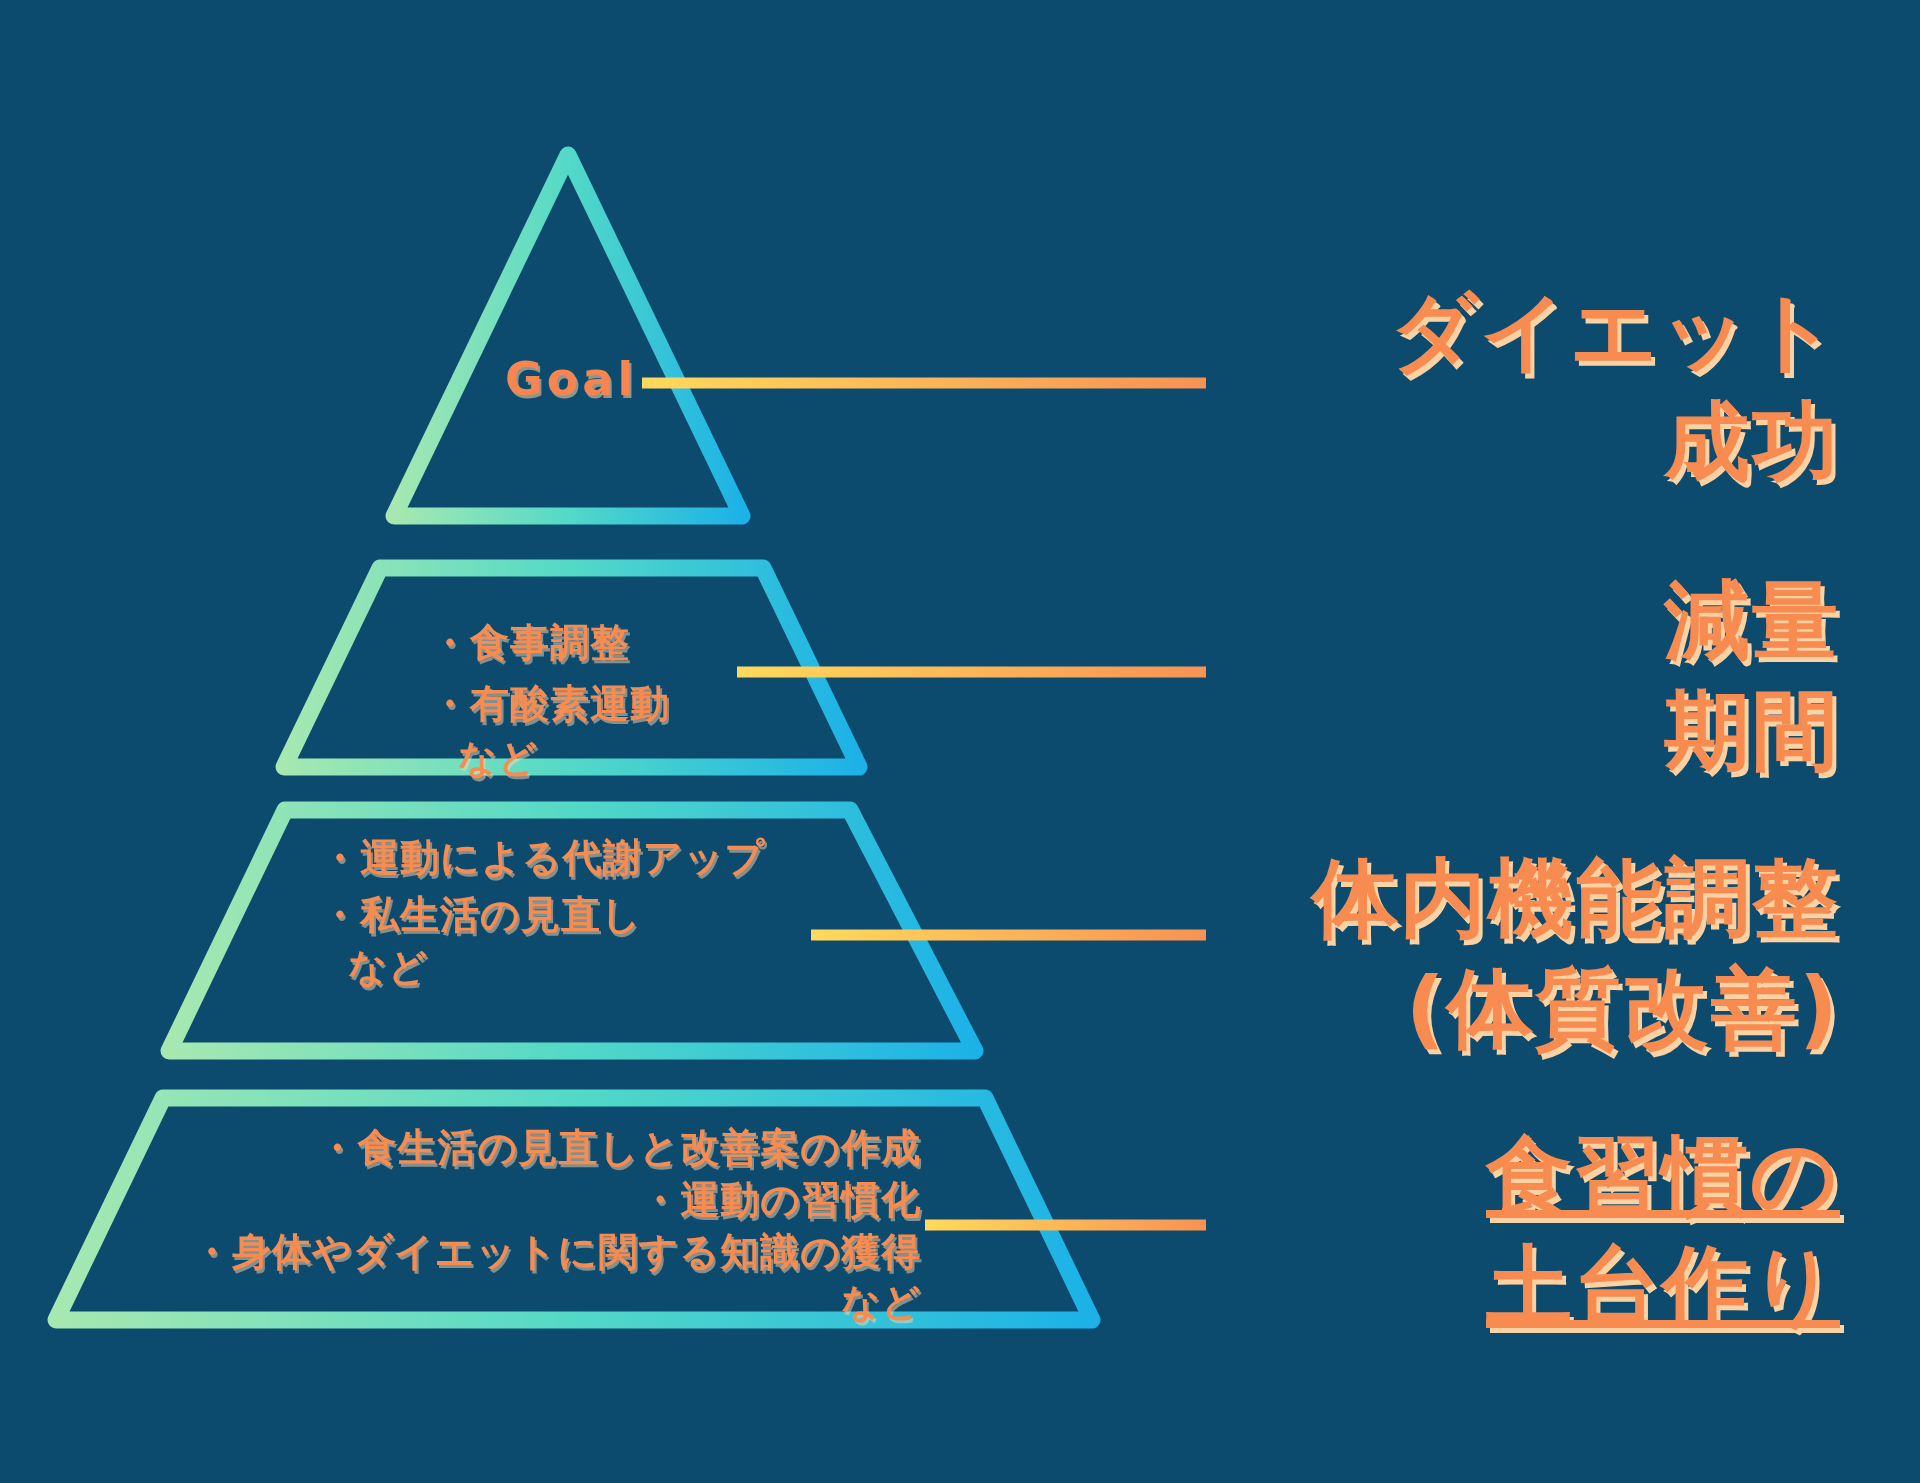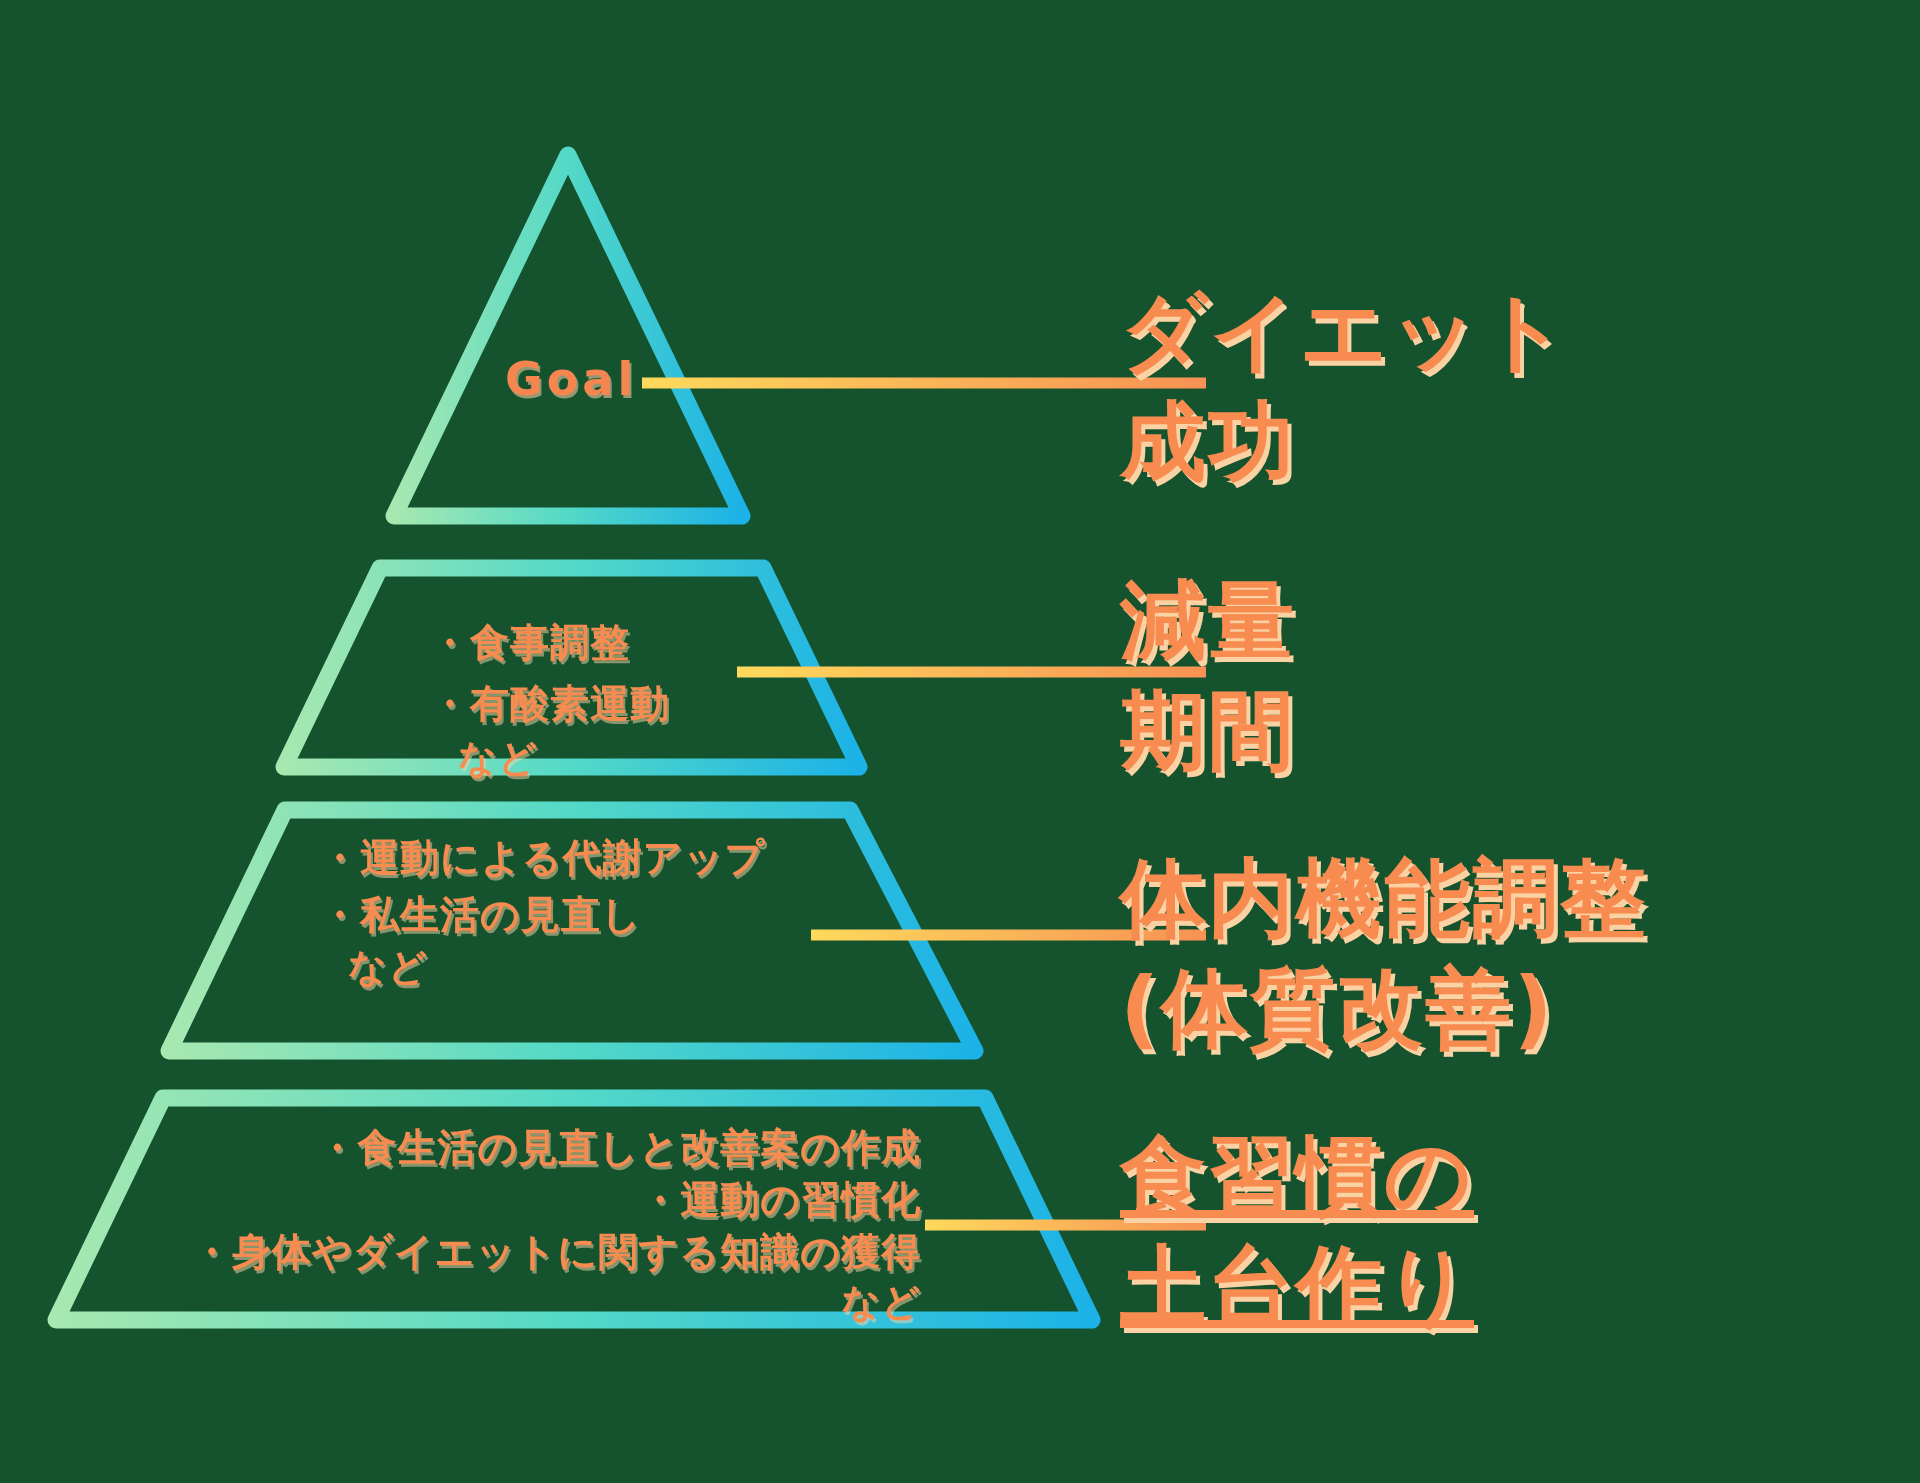--- a/index.html
+++ b/index.html
@@ -1,20 +1,20 @@
 <!DOCTYPE html>
 <html><head>
 <meta charset="utf-8">
 <style>
   html, body { margin: 0; padding: 0; background: #ffffff; }
   .canvas {
     position: relative;
     width: 1920px;
     height: 1483px;
-    background: #14532d;
+    background: #0c4a6e;
     overflow: hidden;
     font-family: "DejaVu Sans", "Liberation Sans", sans-serif;
   }
   .pyramid-svg {
     position: absolute;
     left: 0; top: 0;
     width: 1920px; height: 1483px;
   }
   
   .goal-label {
@@ -40,23 +40,23 @@
   .bullets-l3 { left: 320px; top: 829px; line-height: 57px; }
   .bullets-l4 { left: 192px; top: 1122px; line-height: 52px; text-align: right; }
   .bullet-note {
     font-size: 38px;
     margin-left: 28px;
     line-height: 48px;
   }
   
   .big-label {
     position: absolute;
-    left: 1120px;
+    left: 1160px;
     width: 680px;
-    text-align: left;
+    text-align: right;
     font-size: 86px;
     font-weight: 800;
     letter-spacing: 2px;
     line-height: 110px;
     color: #f78b50;
     text-shadow: 4px 5px 0 #fbd2a4;
     white-space: nowrap;
   }
   .big-1 { top: 276px; }
   .big-2 { top: 565px; }

